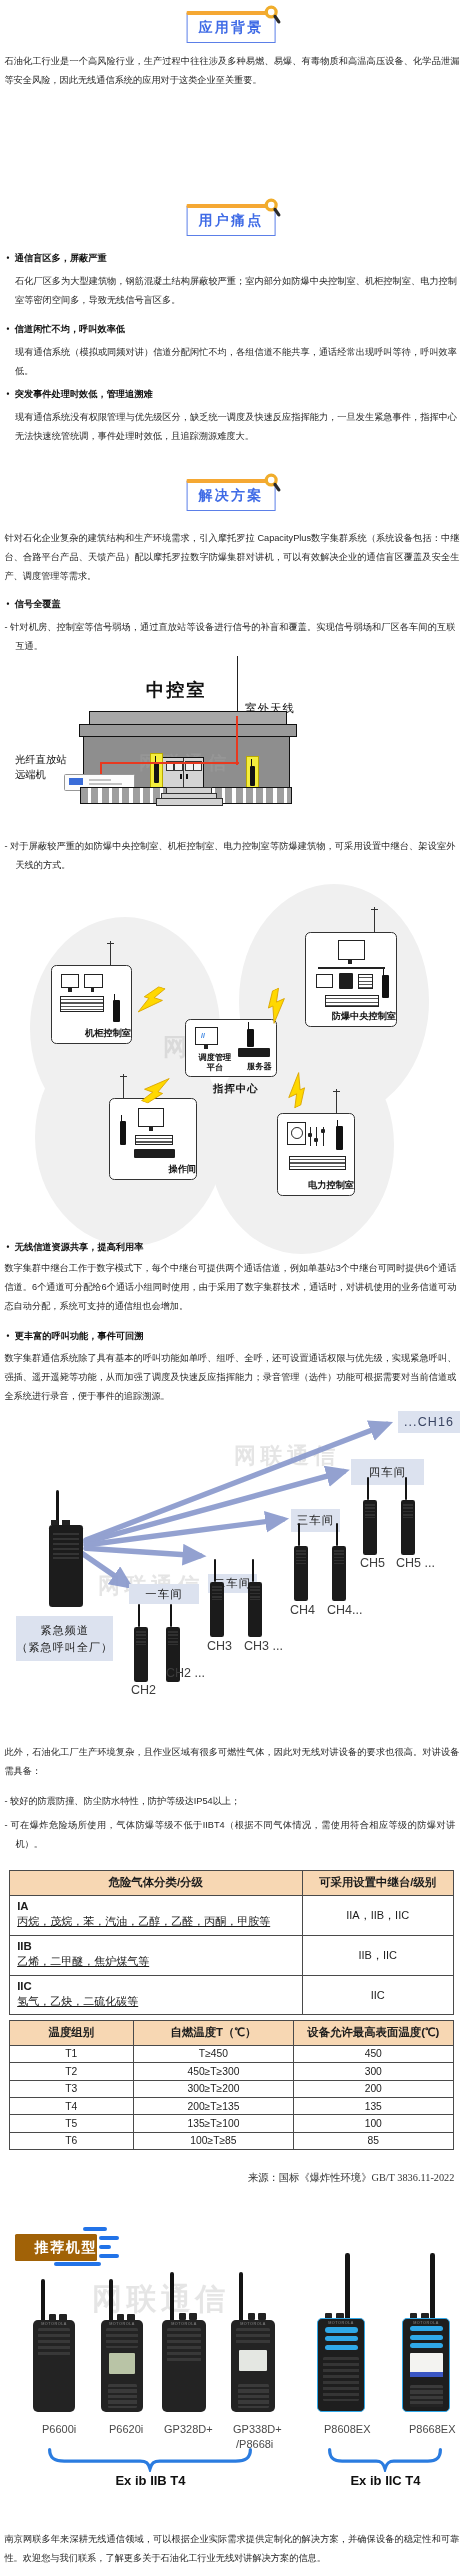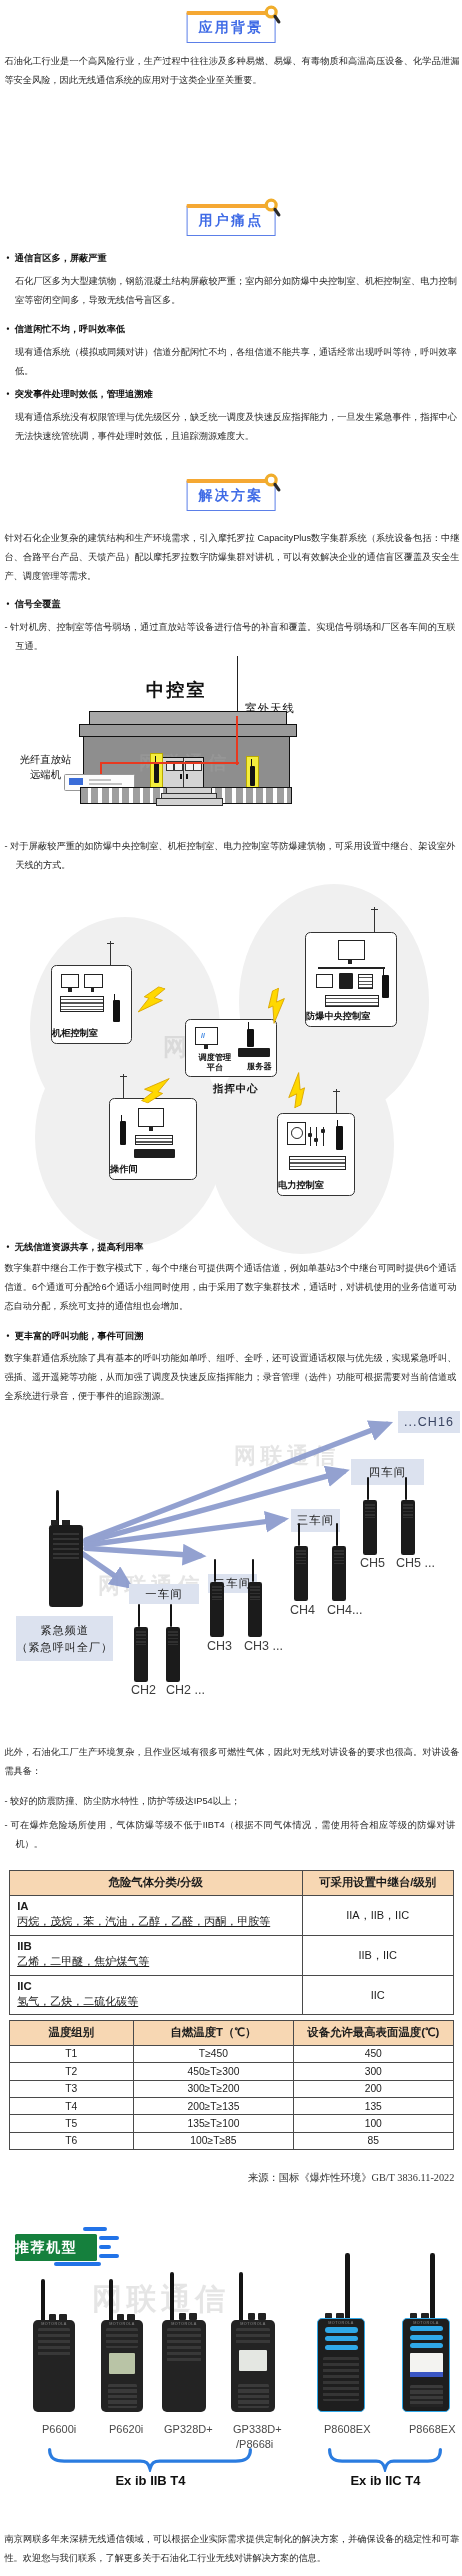--- a/index.html
+++ b/index.html
@@ -36,21 +36,21 @@
   .wm { position:absolute; font-family:"Liberation Serif", serif; font-weight:bold;
         color:rgba(170,170,170,0.30); letter-spacing:4.4px; pointer-events:none; }
   .serif { font-family:"Liberation Serif", serif; }
 
   
   .b-part { position:absolute; border:1.1px solid #111; box-sizing:border-box; }
   .pane { position:absolute; width:6.5px; height:8.7px; background:#f2f2f2; border:1.1px solid #333; }
 
   
   .node { position:absolute; background:#fff; border:1.1px solid #333; border-radius:5.4px; box-sizing:border-box; }
-  .node .nlabel { position:absolute; left:0; right:0; bottom:3.3px; text-align:left;
+  .node .nlabel { position:absolute; left:0; right:0; bottom:3.3px; text-align:right;
                   font-family:"Liberation Serif", serif; font-weight:bold; font-size:9.2px; color:#111; white-space:nowrap; }
   .antenna { position:absolute; width:1.1px; background:#333; }
   .antenna:before { content:""; position:absolute; top:1.6px; left:-3.3px; width:7.6px; height:1.1px; background:#333; }
   .mini-monitor { position:absolute; background:#fff; border:1.6px solid #222; box-sizing:border-box; }
   .mini-stand { position:absolute; background:#222; }
   .mini-rack { position:absolute; background:#fff; border:1.1px solid #222; box-sizing:border-box;
                background-image:repeating-linear-gradient(#fff 0 2.2px,#555 2.2px 3.3px); }
   .mini-dark { position:absolute; background:#1d1d1d; border-radius:1.1px; }
   .mini-radio { position:absolute; width:6.5px; background:#111; border-radius:1.1px; }
   .mini-radio:before { content:""; position:absolute; top:-6.5px; left:1.1px; width:1.1px; height:6.5px; background:#111; }
@@ -169,21 +169,21 @@
 
     <div class="abs" style="left:236px; top:63px; width:2.2px; height:49px; background:#e8391f;"></div>
     <div class="abs" style="left:100px; top:109px; width:139px; height:2.2px; background:#e8391f;"></div>
     <div class="abs" style="left:100px; top:109px; width:2.2px; height:13px; background:#e8391f;"></div>
 
     <div class="abs" style="left:64px; top:121px; width:69px; height:14.7px; background:#fcfcfc; border:0.5px solid #979797; border-radius:1.6px;">
       <div class="abs" style="left:4.4px; top:3.3px; width:14px; height:7px; background:#3a6cd8;"></div>
       <div class="abs" style="left:24px; top:4.4px; width:22px; height:1.6px; background:#c3c3c3;"></div>
       <div class="abs" style="left:24px; top:8.2px; width:33px; height:1.6px; background:#c3c3c3;"></div>
     </div>
-    <div class="abs serif" style="left:15px; top:100px; width:61px; text-align:center; font-size:10.3px; line-height:14.7px; color:#111;">
+    <div class="abs serif" style="left:15px; top:100px; width:61px; font-size:10.3px; line-height:14.7px; color:#111;">
       <div>光纤直放站</div>
       <div>远端机</div>
     </div>
 
     <div class="b-part" style="left:80px; top:134px; width:212px; height:17px; background:repeating-linear-gradient(90deg,#9f9f9f 0 7px,#ffffff 7px 10.3px);"></div>
     <div class="abs" style="left:166px; top:134px; width:44px; height:5.4px; background:#d2d2d2; border:0.5px solid #333;"></div>
     <div class="abs" style="left:161px; top:140px; width:54px; height:5.4px; background:#d2d2d2; border:0.5px solid #333;"></div>
     <div class="abs" style="left:156px; top:145px; width:65px; height:6px; background:#d2d2d2; border:0.5px solid #333;"></div>
   </div>
 
@@ -358,21 +358,21 @@
 
     <div class="wt" style="left:134px; top:196px; width:14px; height:78px;">
         <div class="wt-ant" style="height:23px;"></div>
         <div class="wt-body" style="height:55px;"></div>
       </div>
     <div class="wt" style="left:166px; top:196px; width:14px; height:78px;">
         <div class="wt-ant" style="height:23px;"></div>
         <div class="wt-body" style="height:55px;"></div>
       </div>
     <div class="chlab" style="left:131px; top:275px;">CH2</div>
-    <div class="chlab" style="left:166px; top:275px;">CH2 ...</div>
+    <div class="chlab" style="left:166px; top:258px;">CH2 ...</div>
   </div>
 
   <div class="abs para" style="top:1743px;">此外，石油化工厂生产环境复杂，且作业区域有很多可燃性气体，因此对无线对讲设备的要求也很高。对讲设备需具备：</div>
   <div class="abs dash-item" style="top:1792px;">- 较好的防震防撞、防尘防水特性，防护等级达IP54以上；</div>
   <div class="abs dash-item" style="top:1816px;">- 可在爆炸危险场所使用，气体防爆等级不低于IIBT4（根据不同气体情况，需使用符合相应等级的防爆对讲机）。</div>
 
   <table class="dtab abs" style="top:1870px; left:8.7px;">
     <colgroup>
         <col style="width:66%">
         <col style="width:34%">
@@ -446,22 +446,22 @@
     <tr>
           <td>T6</td>
           <td>100≥T≥85</td>
           <td>85</td>
         </tr>
   </tbody>
     </table>
 
   <div class="abs src-note" style="top:2171px;">来源：国标《爆炸性环境》GB/T 3836.11-2022</div>
 
-  <div class="abs" style="left:15px; top:2234px; width:82px; height:27px; background:#15803d; border-radius:1.6px;
-       display:flex; align-items:center; justify-content:flex-start;font-family:Liberation Mono, monospace;">
+  <div class="abs" style="left:15px; top:2234px; width:82px; height:27px; background:#a16207; border-radius:1.6px;
+       display:flex; align-items:center; justify-content:flex-end;font-family:Liberation Mono, monospace;">
     <span style="color:#fff; font-size:14px; font-weight:bold; letter-spacing:1.6px;">推荐机型</span>
   </div>
   <div class="bluebar" style="left:83px; top:2227px; width:24px; height:4.4px;"></div>
   <div class="bluebar" style="left:99px; top:2236px; width:19.6px; height:4.4px;"></div>
   <div class="bluebar" style="left:99px; top:2245px; width:12px; height:4.4px;"></div>
   <div class="bluebar" style="left:99px; top:2254px; width:19.6px; height:4.4px;"></div>
   <div class="bluebar" style="left:54px; top:2262px; width:47px; height:4.4px;"></div>
 
   <div class="abs" style="left:0; top:2246px; width:462px; height:174px;">
     <div class="wm" style="left:92px; top:33px; font-size:30px;">网联通信</div>

